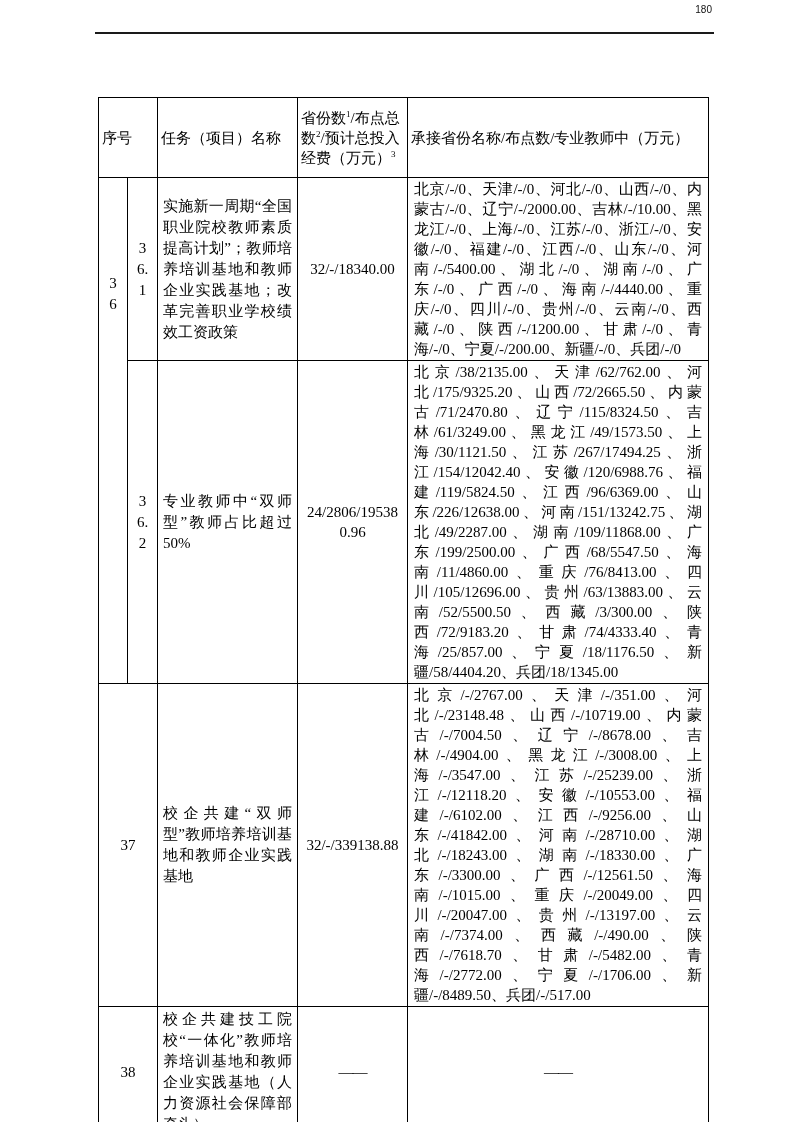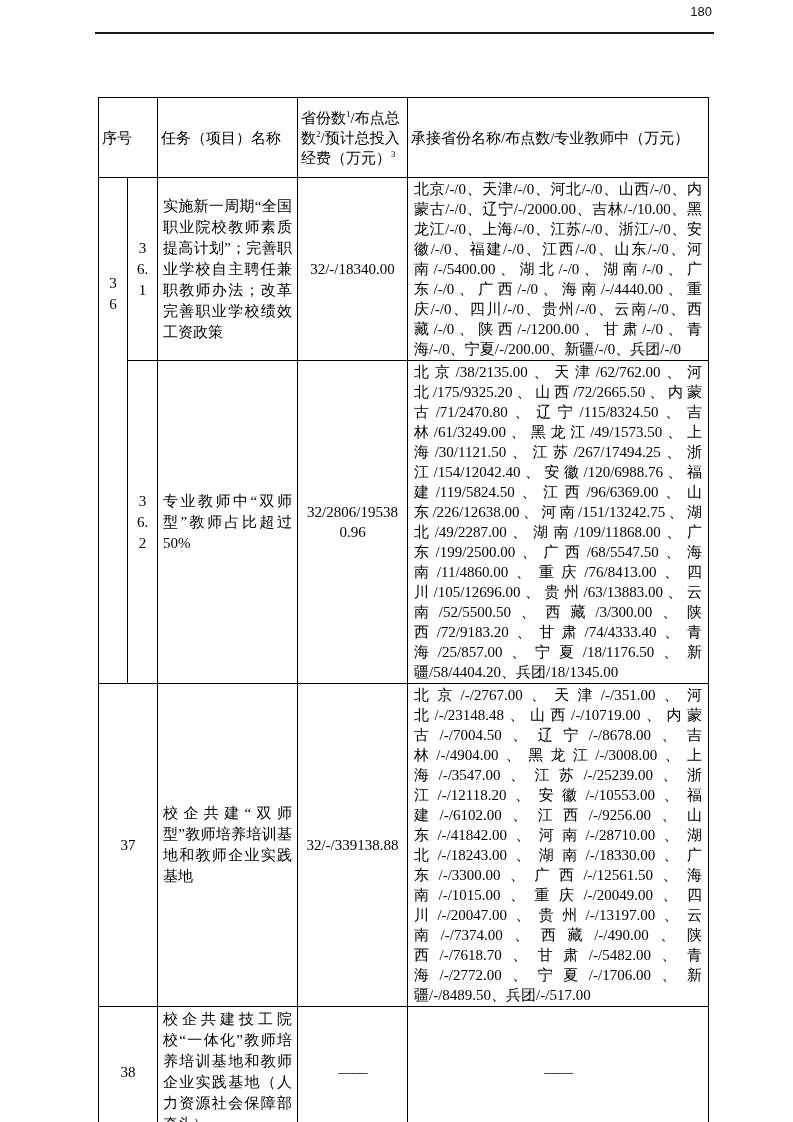--- a/index.html
+++ b/index.html
@@ -8,21 +8,21 @@
     position:relative;
     width:793px; height:1122px;
     background:#fff;
     font-family:"Liberation Serif","DejaVu Serif",serif;
     color:#000;
     overflow:hidden;
   }
   .page-number {
     position:absolute; top:4px; right:81px;
     font-family:"Liberation Sans","DejaVu Sans",sans-serif;
-    font-size:13px; color:#111;
+    font-size:10px; color:#111;
   }
   .header-rule {
     position:absolute; top:32px; left:95px;
     width:619px; height:2px; background:#1a1a1a;
   }
   table.doc-table {
     position:absolute; top:97px; left:98px;
     width:610px;
     border-collapse:collapse;
     table-layout:fixed;
@@ -102,31 +102,31 @@
       <th><span>省份数</span><sup>1</sup><span>/布点总数</span><sup>2</sup><span>/预计总投入经费（万元）</span><sup>3</sup></th>
       <th>承接省份名称/布点数/专业教师中（万元）</th>
     </tr>
 
     <tr class="h-r361">
       <td class="no-cell no-main" rowspan="2">3
 6</td>
       <td class="no-cell">3
 6.
 1</td>
-      <td class="task-cell">实施新一周期“全国职业院校教师素质提高计划”；完善职业学校自主聘任兼职教师办法；改革完善职业学校绩效工资政策</td>
+      <td class="task-cell">实施新一周期“全国职业院校教师素质提高计划”；教师培养培训基地和教师企业实践基地；改革完善职业学校绩效工资政策</td>
       <td class="total-cell">32/-/18340.00</td>
       <td class="detail-cell">北京/-/0、天津/-/0、河北/-/0、山西/-/0、内蒙古/-/0、辽宁/-/2000.00、吉林/-/10.00、黑龙江/-/0、上海/-/0、江苏/-/0、浙江/-/0、安徽/-/0、福建/-/0、江西/-/0、山东/-/0、河南/-/5400.00、湖北/-/0、湖南/-/0、广东/-/0、广西/-/0、海南/-/4440.00、重庆/-/0、四川/-/0、贵州/-/0、云南/-/0、西藏/-/0、陕西/-/1200.00、甘肃/-/0、青海/-/0、宁夏/-/200.00、新疆/-/0、兵团/-/0</td>
     </tr>
 
     <tr class="h-r362">
       <td class="no-cell">3
 6.
 2</td>
       <td class="task-cell">专业教师中“双师型”教师占比超过50%</td>
-      <td class="total-cell">32/2806/19538
+      <td class="total-cell">24/2806/19538
 0.96</td>
       <td class="detail-cell">北京/38/2135.00、天津/62/762.00、河北/175/9325.20、山西/72/2665.50、内蒙古/71/2470.80、辽宁/115/8324.50、吉林/61/3249.00、黑龙江/49/1573.50、上海/30/1121.50、江苏/267/17494.25、浙江/154/12042.40、安徽/120/6988.76、福建/119/5824.50、江西/96/6369.00、山东/226/12638.00、河南/151/13242.75、湖北/49/2287.00、湖南/109/11868.00、广东/199/2500.00、广西/68/5547.50、海南/11/4860.00、重庆/76/8413.00、四川/105/12696.00、贵州/63/13883.00、云南/52/5500.50、西藏/3/300.00、陕西/72/9183.20、甘肃/74/4333.40、青海/25/857.00、宁夏/18/1176.50、新疆/58/4404.20、兵团/18/1345.00</td>
     </tr>
 
     <tr class="h-r37">
       <td class="no-cell" colspan="2">37</td>
       <td class="task-cell">校企共建“双师型”教师培养培训基地和教师企业实践基地</td>
       <td class="total-cell">32/-/339138.88</td>
       <td class="detail-cell">北京/-/2767.00、天津/-/351.00、河北/-/23148.48、山西/-/10719.00、内蒙古/-/7004.50、辽宁/-/8678.00、吉林/-/4904.00、黑龙江/-/3008.00、上海/-/3547.00、江苏/-/25239.00、浙江/-/12118.20、安徽/-/10553.00、福建/-/6102.00、江西/-/9256.00、山东/-/41842.00、河南/-/28710.00、湖北/-/18243.00、湖南/-/18330.00、广东/-/3300.00、广西/-/12561.50、海南/-/1015.00、重庆/-/20049.00、四川/-/20047.00、贵州/-/13197.00、云南/-/7374.00、西藏/-/490.00、陕西/-/7618.70、甘肃/-/5482.00、青海/-/2772.00、宁夏/-/1706.00、新疆/-/8489.50、兵团/-/517.00</td>
     </tr>

